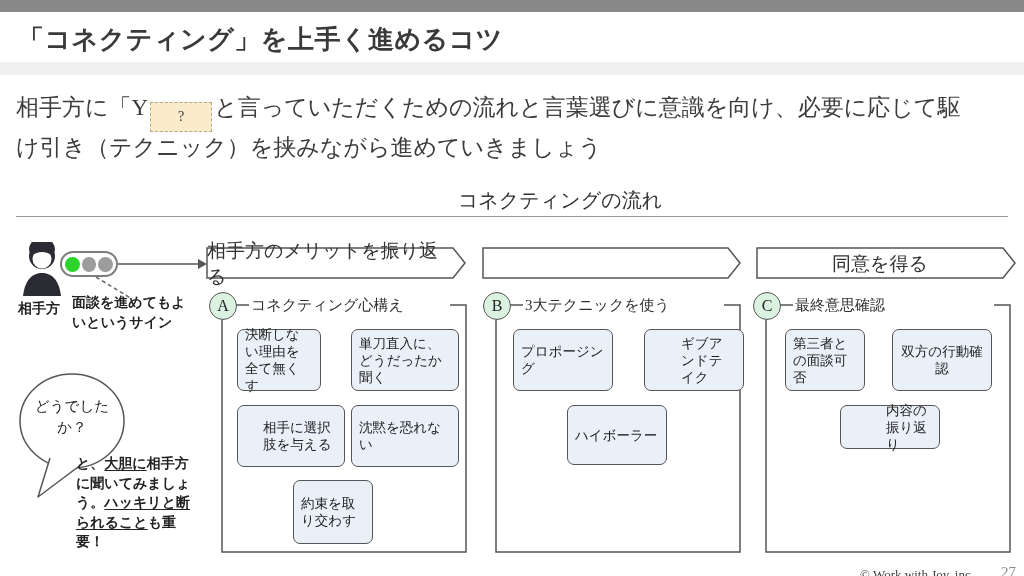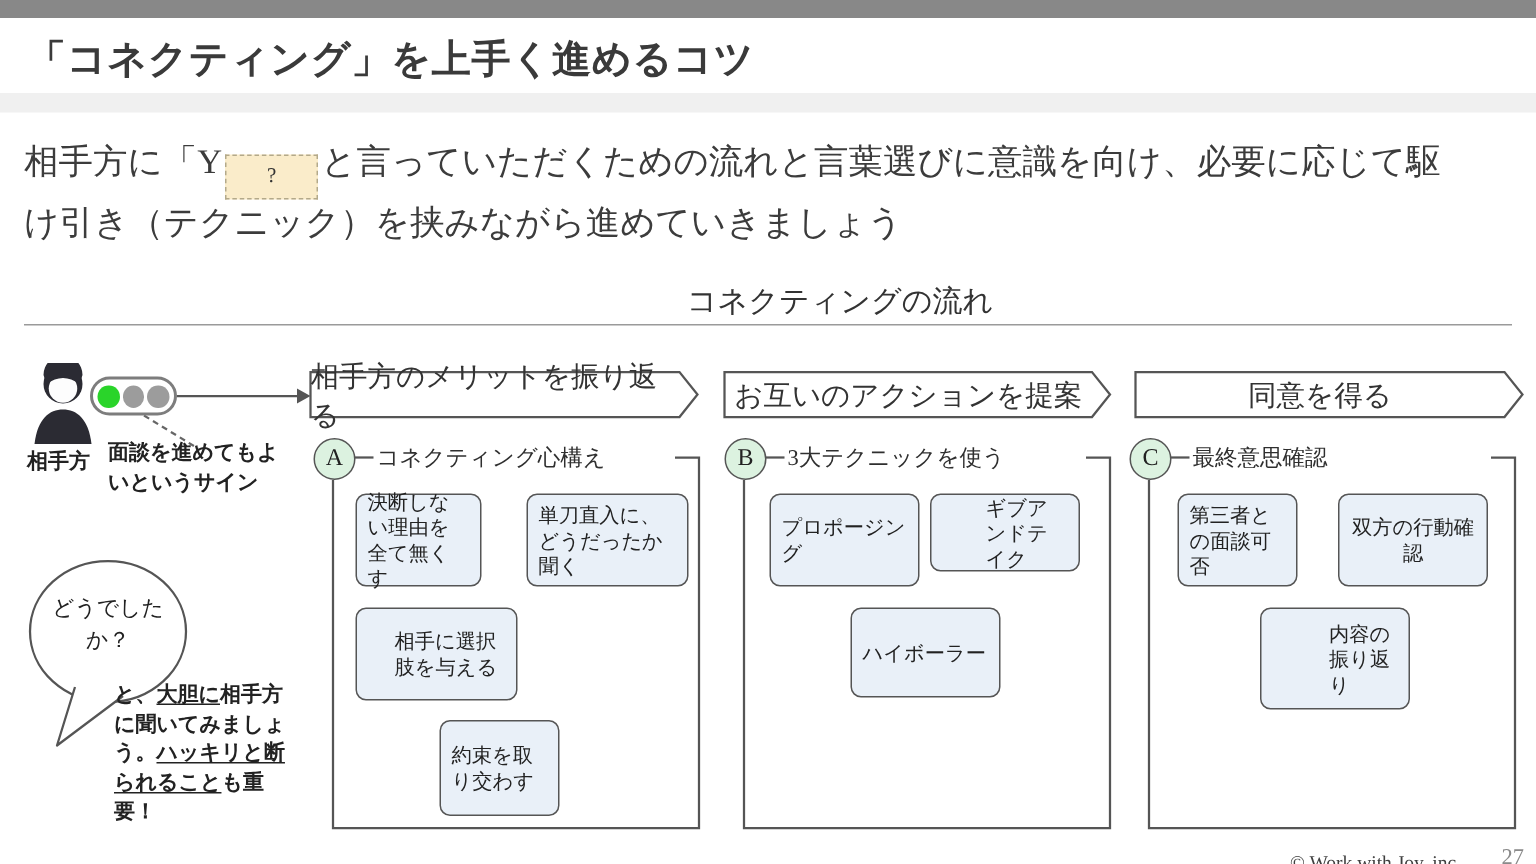--- a/index.html
+++ b/index.html
@@ -69,21 +69,20 @@
 
     <line x1="236" y1="293" x2="249" y2="293" stroke="#555" stroke-width="1.5"></line>
     <line x1="510" y1="293" x2="523" y2="293" stroke="#555" stroke-width="1.5"></line>
     <line x1="780" y1="293" x2="793" y2="293" stroke="#555" stroke-width="1.5"></line>
 
     <ellipse cx="72" cy="409" rx="52" ry="47" fill="#fff" stroke="#555" stroke-width="1.5"></ellipse>
     <path d="M50,446 L38,485 L82,452" fill="#fff" stroke="#555" stroke-width="1.5" stroke-linejoin="round"></path>
   </svg>
 
   <div class="abs banner-label" style="left:207px;width:246px;">相手方のメリットを振り返る</div>
-  <div class="abs banner-label" style="left:483px;width:245px;">お互いのアクションを提案</div>
   <div class="abs banner-label" style="left:757px;width:246px;">同意を得る</div>
 
   <svg class="abs" style="left:20px;top:230px;" width="44" height="54" viewBox="0 0 44 54">
     <circle cx="22" cy="14" r="13" fill="#2b2b33"></circle>
     <circle cx="22" cy="17" r="9.5" fill="#fdfdfd"></circle>
     <path d="M9,8 A13,13 0 0 1 35,8 L33,14 Q22,6 11,14 Z" fill="#2b2b33"></path>
     <path d="M3,54 C5,37 13,31 22,31 C31,31 39,37 41,54 Z" fill="#2b2b33"></path>
   </svg>
   <div class="abs p-label">相手方</div>
 
@@ -96,30 +95,31 @@
 
   <div class="abs bubble-text">どうでしたか？</div>
 
   <div class="abs note"><span>と、</span><span class="ul">大胆に</span><span>相手方に聞いてみましょう。</span><span class="ul">ハッキリと断られること</span><span>も重要！</span></div>
 
   <div class="abs gcircle" style="left:209px;">A</div>
   <div class="abs glabel" style="left:251px;">コネクティング心構え</div>
   <div class="abs fbox" style="left:237px;top:317px;width:84px;height:62px;">決断しない理由を全て無くす</div>
   <div class="abs fbox" style="left:351px;top:317px;width:108px;height:62px;">単刀直入に、どうだったか聞く</div>
   <div class="abs fbox" style="left:237px;top:393px;width:108px;height:62px;padding-left:25px;">相手に選択肢を与える</div>
+  <div class="abs fbox" style="left:351px;top:393px;width:108px;height:62px;">沈黙を恐れない</div>
   <div class="abs fbox" style="left:293px;top:468px;width:80px;height:64px;">約束を取り交わす</div>
 
   <div class="abs gcircle" style="left:483px;">B</div>
   <div class="abs glabel" style="left:525px;">3大テクニックを使う</div>
   <div class="abs fbox" style="left:513px;top:317px;width:100px;height:62px;">プロポージング</div>
-  <div class="abs fbox" style="left:620px;top:317px;width:100px;height:52px;padding-left:36px;">ギブアンドテイク</div>
+  <div class="abs fbox" style="left:644px;top:317px;width:100px;height:62px;padding-left:36px;">ギブアンドテイク</div>
   <div class="abs fbox" style="left:567px;top:393px;width:100px;height:60px;">ハイボーラー</div>
 
   <div class="abs gcircle" style="left:753px;">C</div>
   <div class="abs glabel" style="left:795px;">最終意思確認</div>
   <div class="abs fbox" style="left:785px;top:317px;width:80px;height:62px;">第三者との面談可否</div>
   <div class="abs fbox" style="left:892px;top:317px;width:100px;height:62px;text-align:center;">双方の行動確認</div>
-  <div class="abs fbox" style="left:840px;top:393px;width:100px;height:68px;padding-left:45px;">内容の振り返り</div>
+  <div class="abs fbox" style="left:840px;top:393px;width:100px;height:44px;padding-left:45px;">内容の振り返り</div>
 
   <div class="abs copyright">© Work with Joy, inc.</div>
   <div class="abs pagenum">27</div>
 
 </div>
 
 </body></html>

